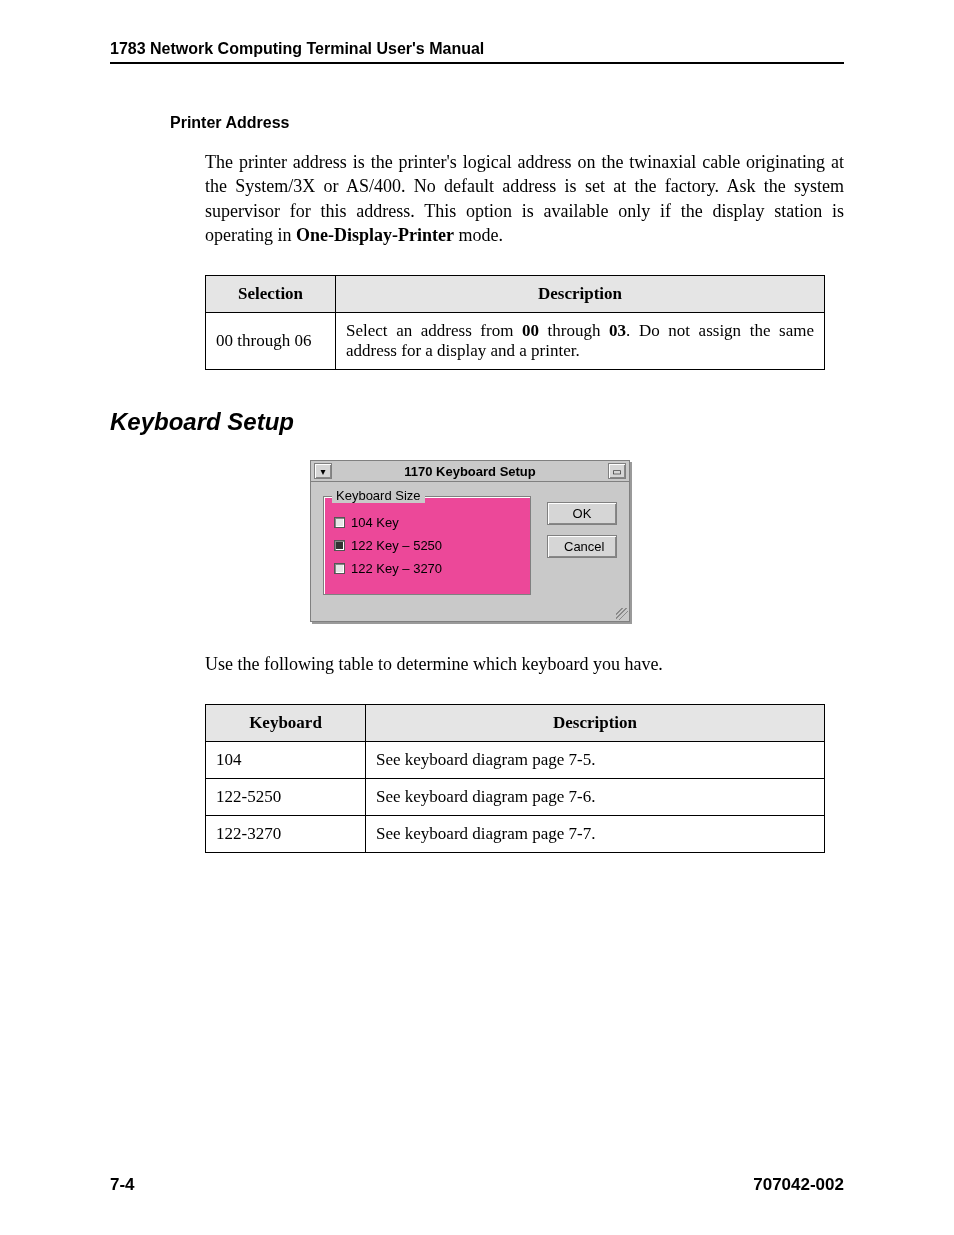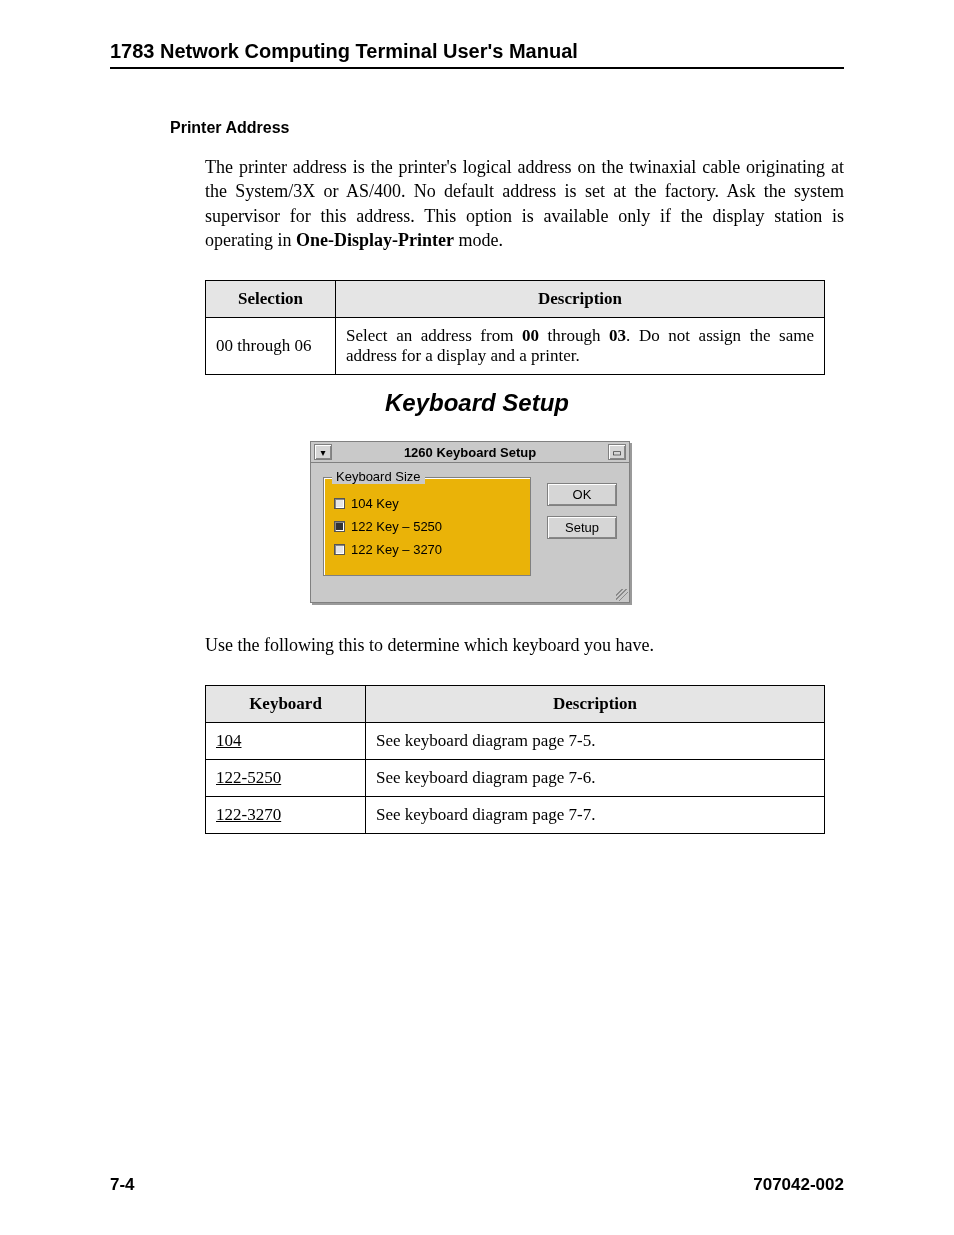--- a/index.html
+++ b/index.html
@@ -8,21 +8,21 @@
     height: 1235px;
     background: #fff;
     font-family: "Times New Roman", Times, serif;
     color: #000;
     position: relative;
     padding: 40px 110px 40px 110px;
   }
   .header-bar {
     font-family: Arial, Helvetica, sans-serif;
     font-weight: bold;
-    font-size: 20px;
+    font-size: 16px;
     border-bottom: 2px solid #000;
     padding-bottom: 4px;
     margin-bottom: 50px;
   }
   .section-sub {
     font-family: Arial, Helvetica, sans-serif;
     font-weight: bold;
     font-size: 16px;
     margin-left: 60px;
     margin-bottom: 18px;
@@ -41,42 +41,41 @@
     line-height: 1.35;
     margin-top: 30px;
     margin-bottom: 28px;
   }
   .bold { font-weight: bold; }
   .section-heading {
     font-family: Arial, Helvetica, sans-serif;
     font-weight: bold;
     font-style: italic;
     font-size: 24px;
-    margin-top: 14px;
+    margin-top: 38px;
     margin-bottom: 24px;
-    text-align: center;
   }
   table.doc-table {
     border-collapse: collapse;
     margin-left: 95px;
     width: 620px;
     font-size: 17px;
   }
   table.doc-table th, table.doc-table td {
     border: 1px solid #000;
     padding: 8px 10px;
     vertical-align: middle;
   }
   table.doc-table th {
     font-weight: bold;
     text-align: center;
     background: #e5e5e5;
   }
   table.doc-table td.sel { width: 130px; }
-  table.doc-table td.kbd { width: 160px; text-decoration: underline; }
+  table.doc-table td.kbd { width: 160px; }
   table.t1 th:first-child { width: 130px; }
   table.t1 td.desc { text-align: justify; }
   table.t2 th:first-child { width: 160px; }
 
   
   .dialog-wrap {
     margin-left: 200px;
     width: 320px;
   }
   .dialog {
@@ -109,21 +108,21 @@
   .dialog-body {
     display: flex;
     padding: 14px 12px 20px 12px;
     gap: 16px;
   }
   .groupbox {
     border: 1px solid #808080;
     padding: 10px 10px 10px 10px;
     position: relative;
     flex: 1;
-    background: #eab308;
+    background: #ec4899;
     box-shadow: inset 1px 1px 0 #fff;
   }
   .groupbox .legend {
     position: absolute;
     top: -9px; left: 8px;
     background: #c9c9c9;
     padding: 0 4px;
     font-size: 13px;
   }
   .radio-row {
@@ -203,51 +202,51 @@
   </tr>
 </tbody>
   </table>
 
 <div class="section-heading">Keyboard Setup</div>
 
 <div class="dialog-wrap">
   <div class="dialog">
     <div class="titlebar">
       <div class="tb-btn">▾</div>
-      <div class="title-text">1260 Keyboard Setup</div>
+      <div class="title-text">1170 Keyboard Setup</div>
       <div class="tb-btn">▭</div>
     </div>
     <div class="dialog-body">
       <div class="groupbox">
         <div class="legend">Keyboard Size</div>
         <div class="radio-row">
           <span class="radio-box"></span>
           <span>104 Key</span>
         </div>
         <div class="radio-row">
           <span class="radio-box checked"></span>
           <span>122 Key – 5250</span>
         </div>
         <div class="radio-row">
           <span class="radio-box"></span>
           <span>122 Key – 3270</span>
         </div>
       </div>
       <div class="btn-col">
         <div class="win-btn">OK</div>
-        <div class="win-btn">Setup</div>
+        <div class="win-btn">Cancel</div>
       </div>
     </div>
     <div class="dialog-bottom">
       <div class="resize-grip"></div>
     </div>
   </div>
 </div>
 
-<p class="body-para2">Use the following this to determine which keyboard you have.</p>
+<p class="body-para2">Use the following table to determine which keyboard you have.</p>
 
 <table class="doc-table t2">
   <tbody>
       <tr>
     <th>Keyboard</th>
     <th>Description</th>
   </tr>
   <tr>
     <td class="kbd">104</td>
     <td>See keyboard diagram page 7-5.</td>

